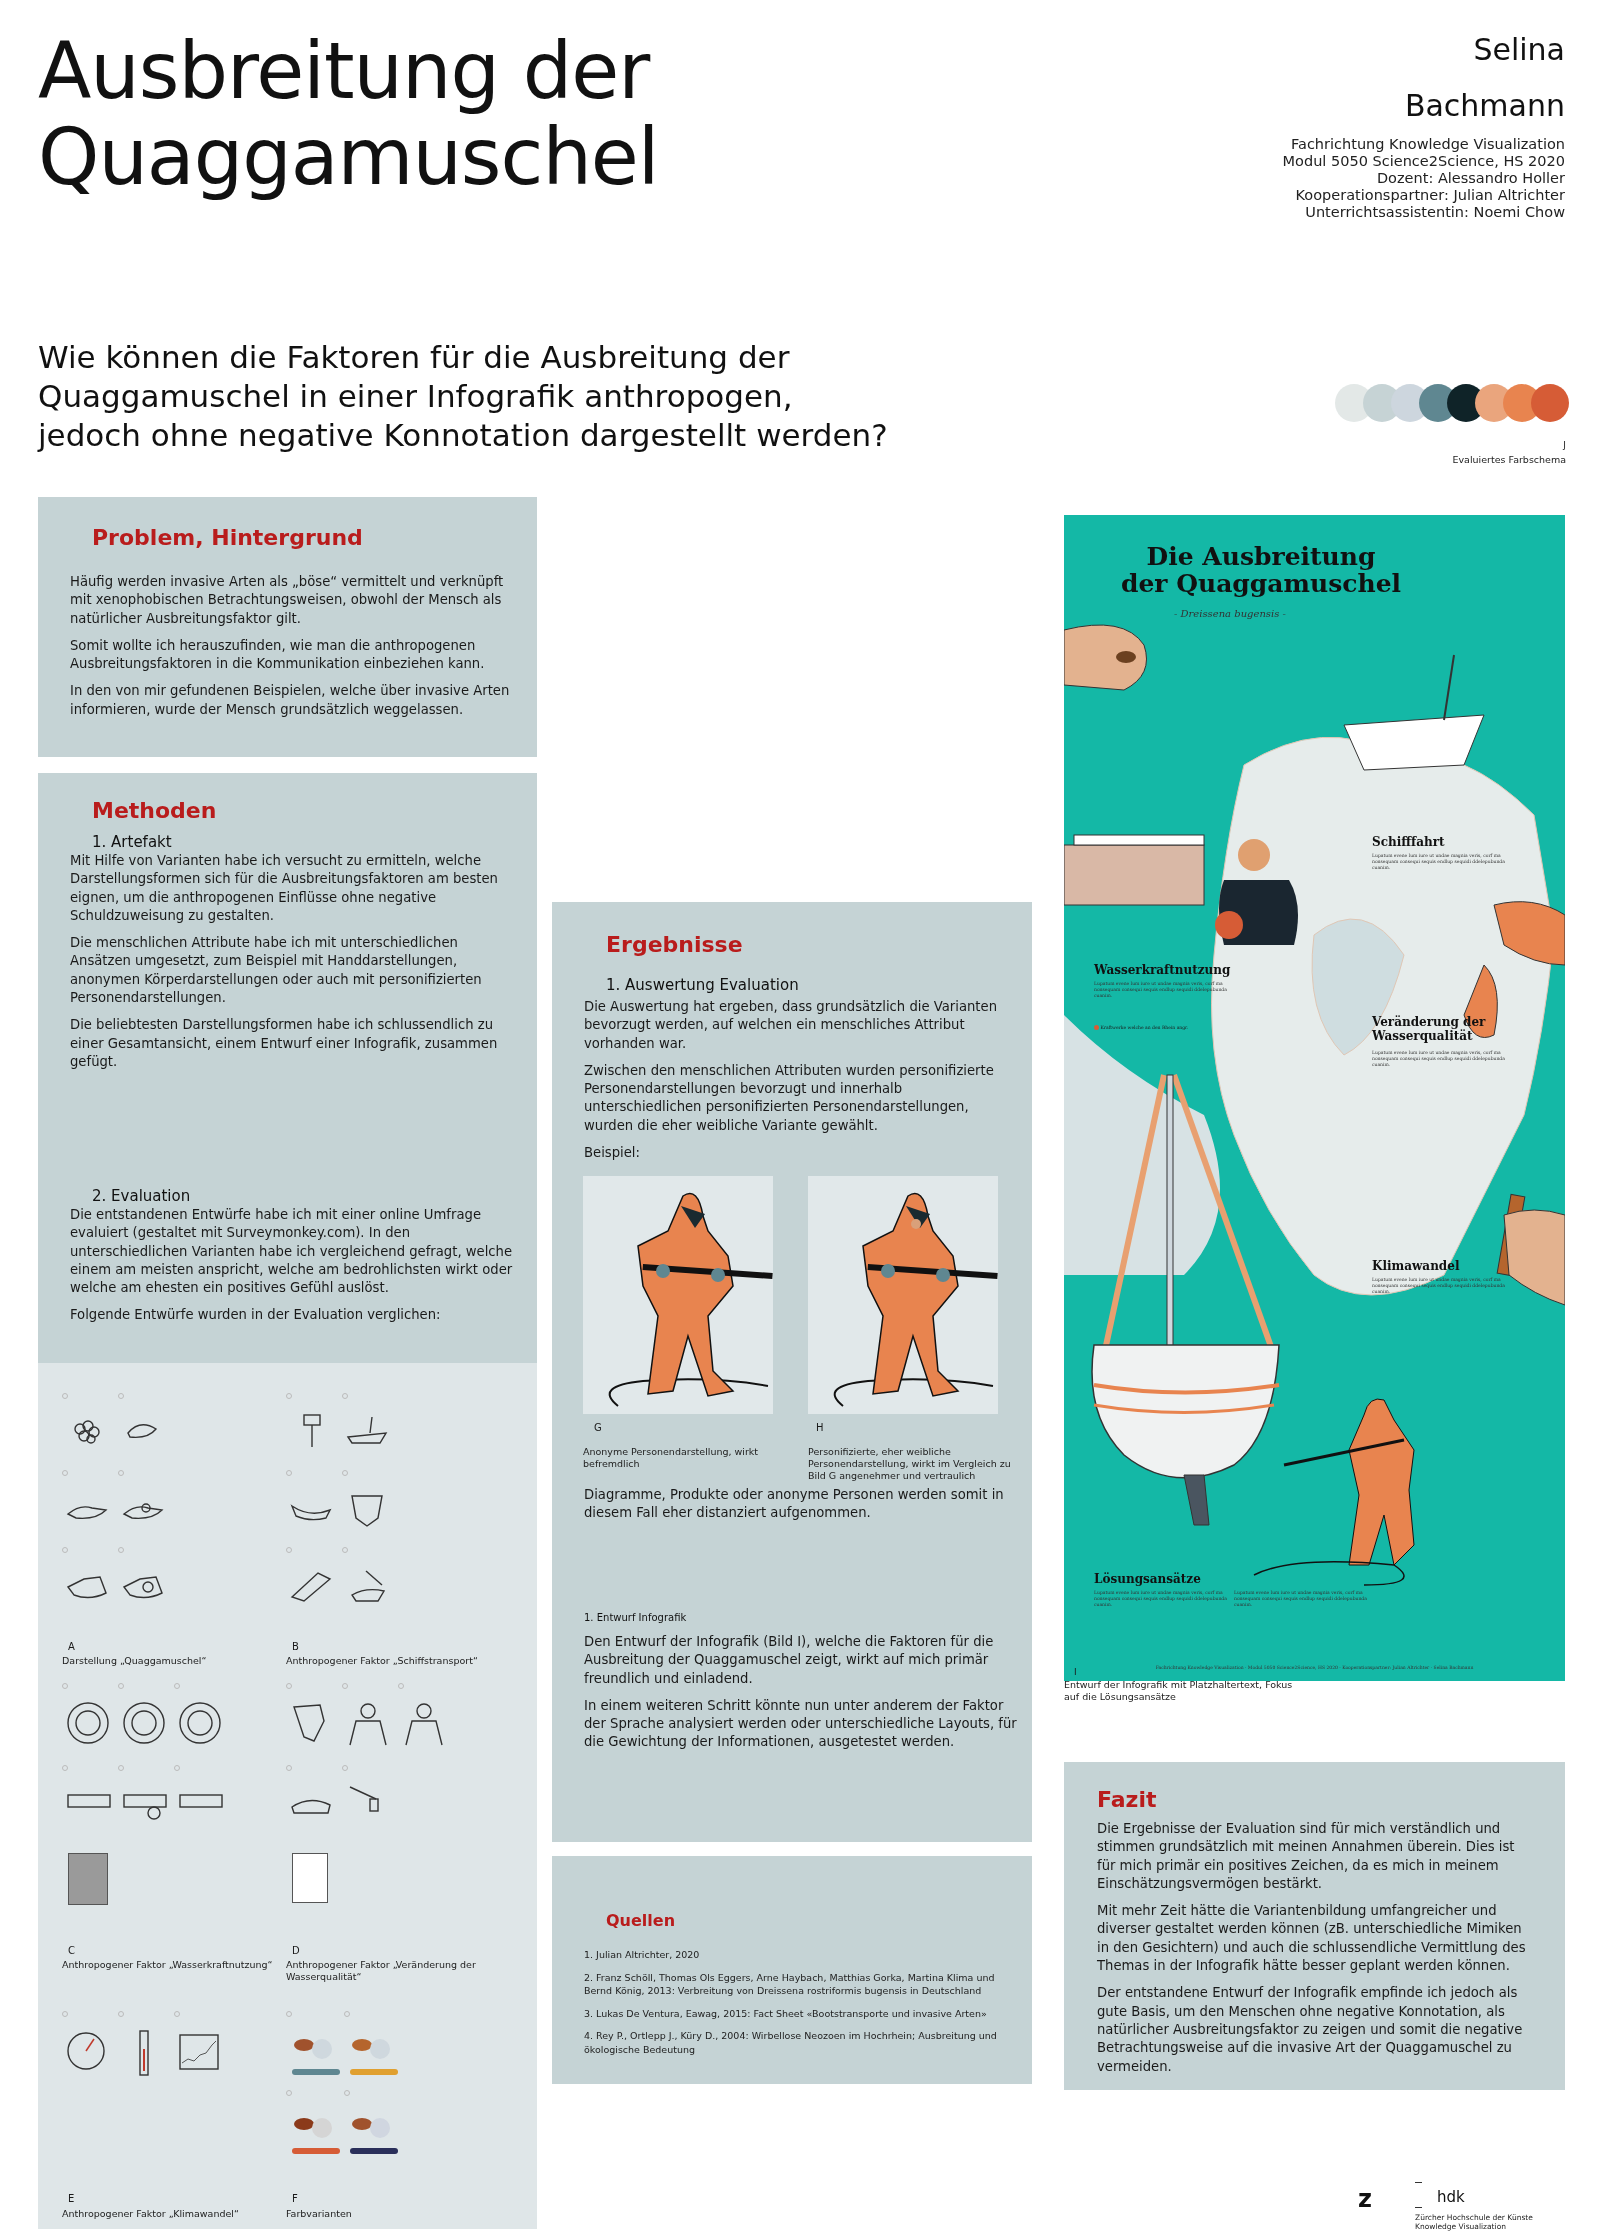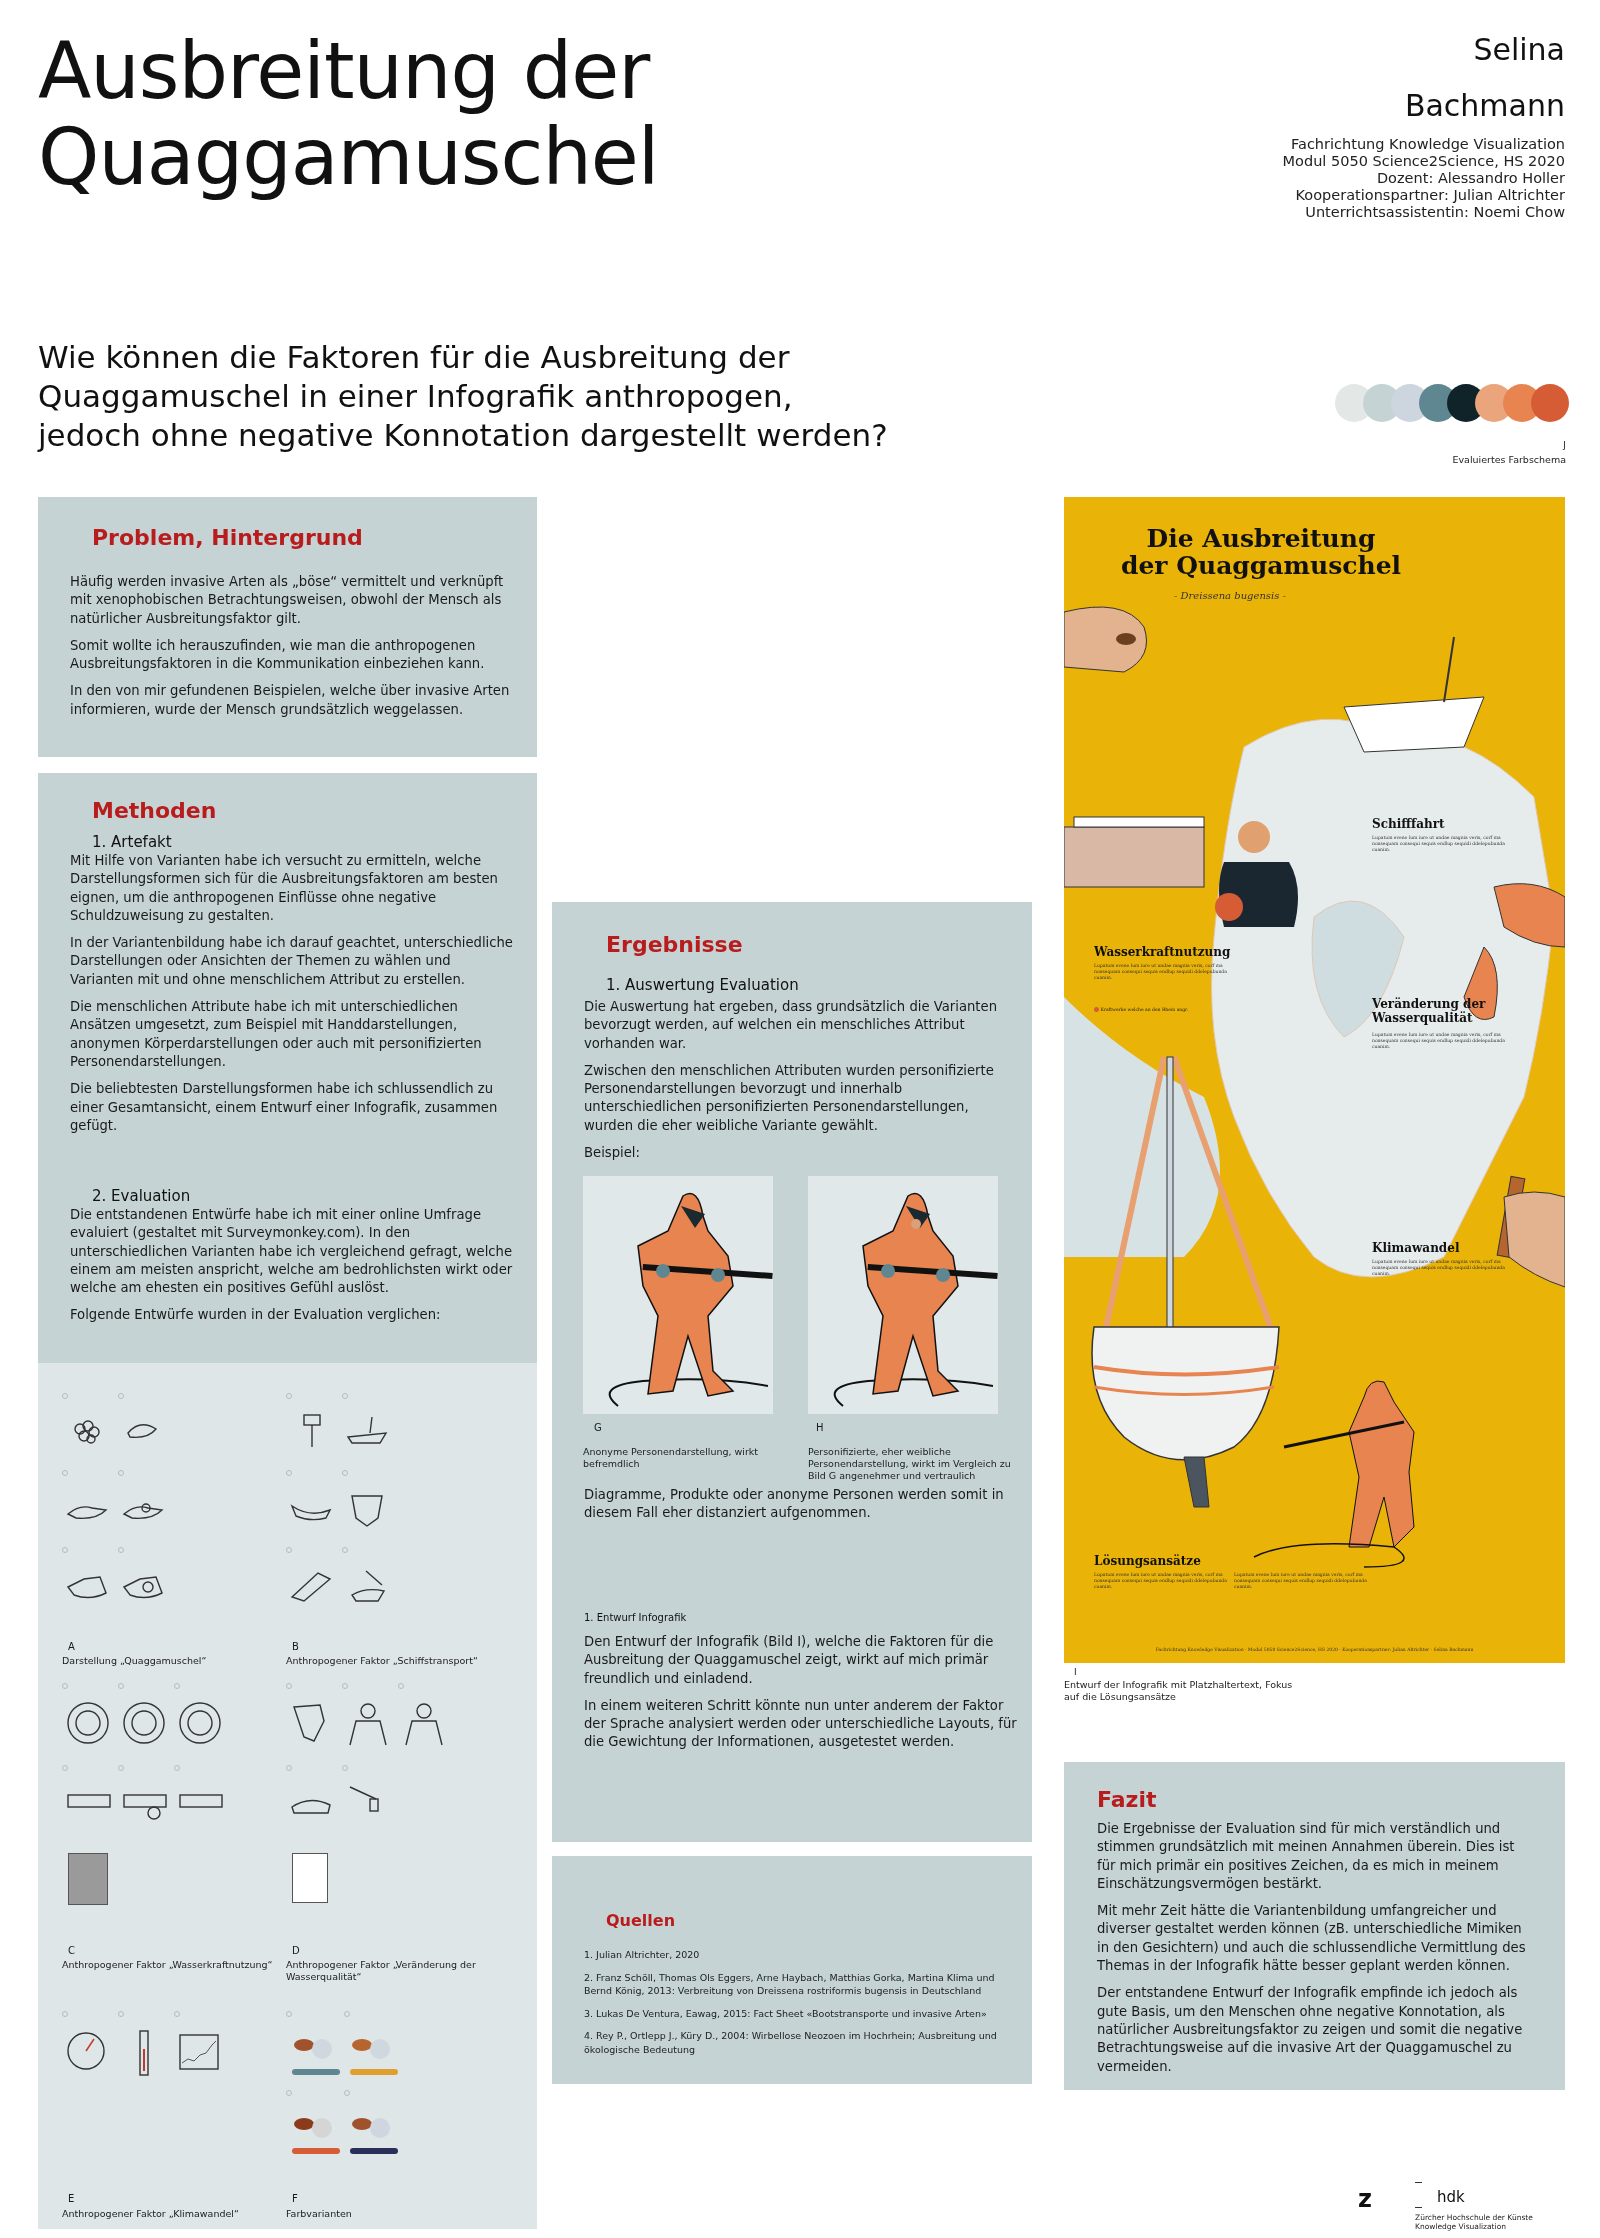--- a/index.html
+++ b/index.html
@@ -65,21 +65,21 @@
   #results .sub2 { position: absolute; left: 32px; top: 707px; }
   #results .text3 { position: absolute; left: 32px; top: 731px; width: 435px; }
 
   
   #sources { left: 552px; top: 1856px; width: 480px; height: 228px; }
   #sources .panel-title { position: absolute; left: 54px; top: 52px; font-size: 16px; }
   #sources ol { position: absolute; left: 32px; top: 92px; width: 430px; list-style: none; }
   #sources li { font-size: 9.5px; line-height: 13.5px; margin-bottom: 9px; color: #222; }
 
   
-  #infographic { left: 1064px; top: 497px; width: 501px; height: 1166px; background: #eab308; overflow: hidden; }
+  #infographic { left: 1064px; top: 515px; width: 501px; height: 1166px; background: #14b8a6; overflow: hidden; }
   .ig-title { position: absolute; left: 32px; top: 28px; width: 330px; text-align: center; font-family: "DejaVu Serif", serif; font-weight: bold; font-size: 25px; line-height: 27px; color: #111; }
   .ig-sub { position: absolute; left: 110px; top: 93px; font-family: "DejaVu Serif", serif; font-style: italic; font-size: 10px; color: #333; }
   .ig-h { position: absolute; font-family: "DejaVu Serif", serif; font-weight: bold; font-size: 12px; line-height: 14px; color: #111; }
   .ig-lorem { position: absolute; font-family: "DejaVu Serif", serif; font-size: 4.5px; line-height: 6px; color: #333; }
   .ig-footer { position: absolute; left: 0; right: 0; top: 1155px; text-align: center; font-family: "DejaVu Serif", serif; font-size: 4.5px; color: #333; }
   .ig-legend { position: absolute; left: 30px; top: 1010px; font-family: "DejaVu Serif", serif; font-size: 4.5px; }
 
   .ig-letter { left: 1074px; top: 1667px; font-size: 9px; }
   .ig-caption { left: 1064px; top: 1679px; width: 240px; font-size: 9.5px; line-height: 12px; color: #222; }
 
@@ -141,21 +141,20 @@
     <p>Somit wollte ich herauszufinden, wie man die anthropogenen Ausbreitungsfaktoren in die Kommunikation einbeziehen kann.</p>
     <p>In den von mir gefundenen Beispielen, welche über invasive Arten informieren, wurde der Mensch grundsätzlich weggelassen.</p>
   </div>
 </section>
 
 <section class="abs panel" id="methods">
   <h2 class="panel-title">Methoden</h2>
   <div class="sub-title sub1">1. Artefakt</div>
   <div class="body-text text1">
     <p>Mit Hilfe von Varianten habe ich versucht zu ermitteln, welche Darstellungsformen sich für die Ausbreitungsfaktoren am besten eignen, um die anthropogenen Einflüsse ohne negative Schuldzuweisung zu gestalten.</p>
-    <p>In der Variantenbildung habe ich darauf geachtet, unterschiedliche Darstellungen oder Ansichten der Themen zu wählen und Varianten mit und ohne menschlichem Attribut zu erstellen.</p>
     <p>Die menschlichen Attribute habe ich mit unterschiedlichen Ansätzen umgesetzt, zum Beispiel mit Handdarstellungen, anonymen Körperdarstellungen oder auch mit personifizierten Personendarstellungen.</p>
     <p>Die beliebtesten Darstellungsformen habe ich schlussendlich zu einer Gesamtansicht, einem Entwurf einer Infografik, zusammen gefügt.</p>
   </div>
   <div class="sub-title sub2">2. Evaluation</div>
   <div class="body-text text2">
     <p>Die entstandenen Entwürfe habe ich mit einer online Umfrage evaluiert (gestaltet mit Surveymonkey.com). In den unterschiedlichen Varianten habe ich vergleichend gefragt, welche einem am meisten anspricht, welche am bedrohlichsten wirkt oder welche am ehesten ein positives Gefühl auslöst.</p>
     <p>Folgende Entwürfe wurden in der Evaluation verglichen:</p>
   </div>
 </section>
 

